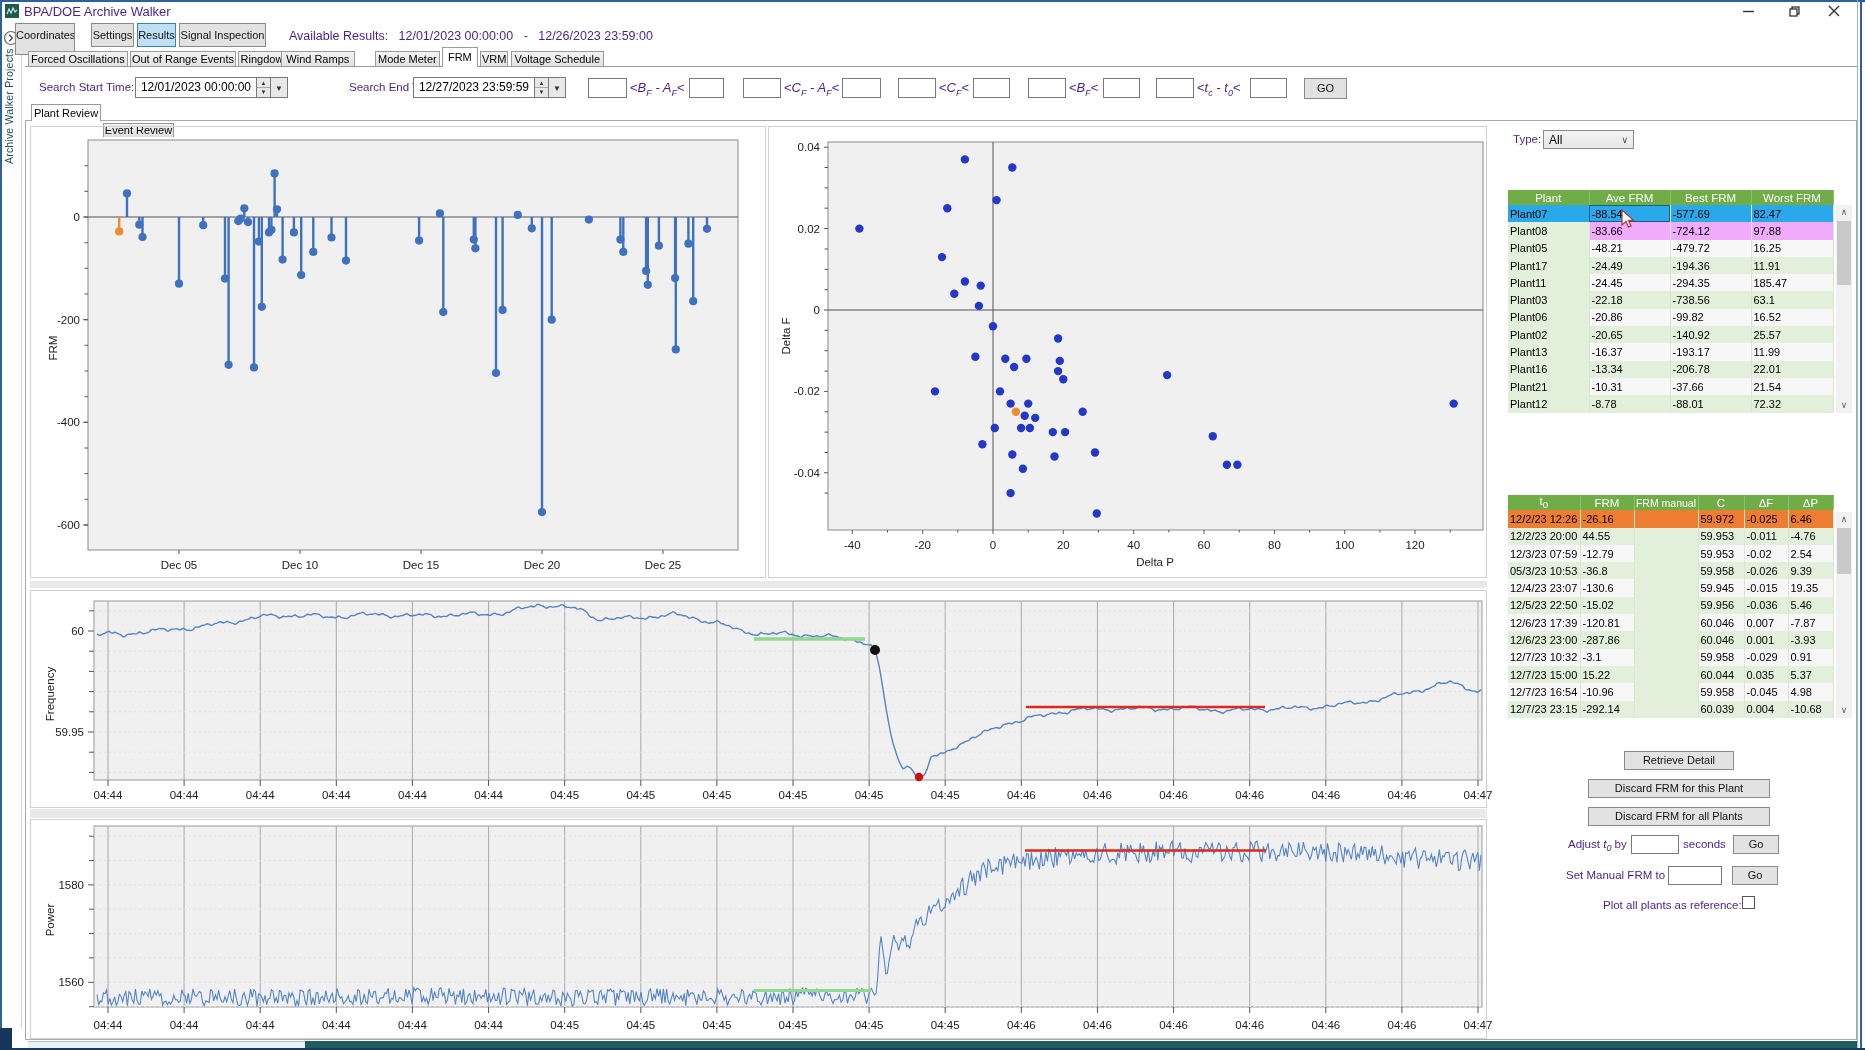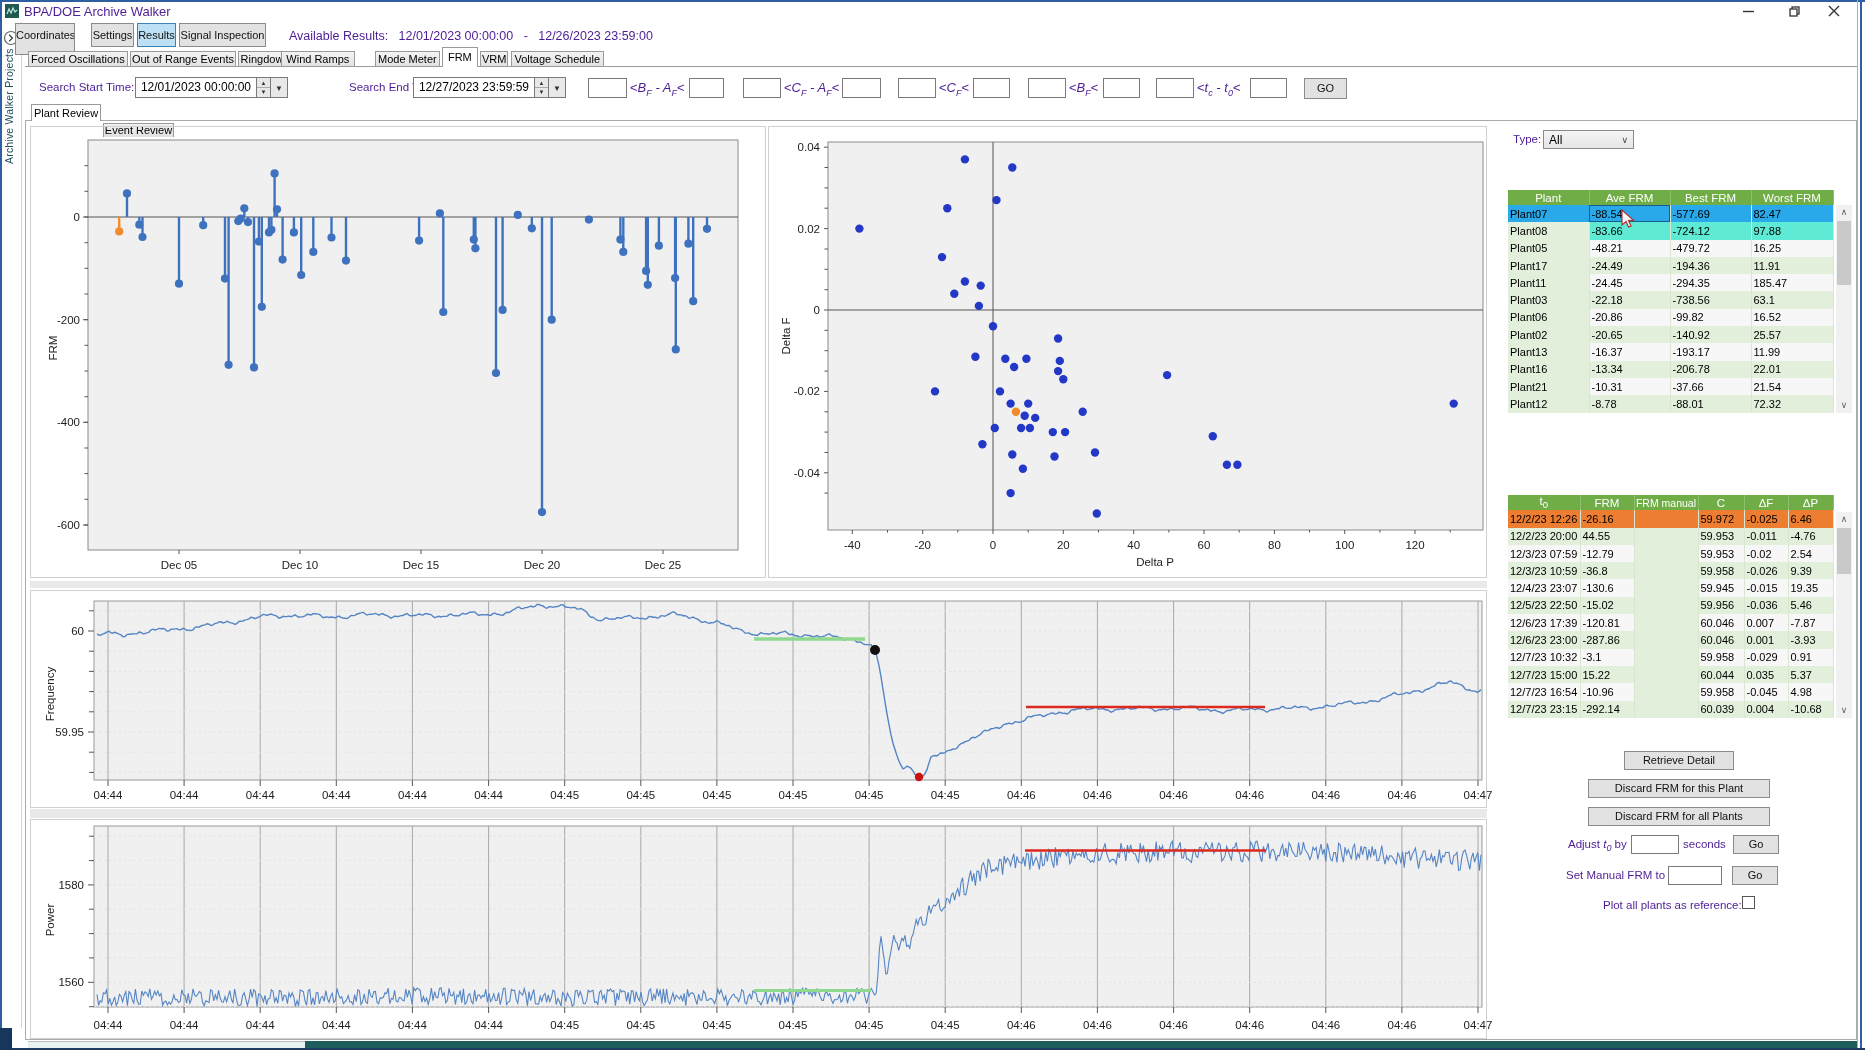--- a/index.html
+++ b/index.html
@@ -501,21 +501,21 @@
         <td style="width:81px">Ave FRM</td>
         <td style="width:81px">Best FRM</td>
         <td style="width:82px">Worst FRM</td>
       </tr>
       <tr style="background:#29A9EA">
         <td>Plant07</td>
         <td class="focuscell">-88.54</td>
         <td>-577.69</td>
         <td>82.47</td>
       </tr>
-      <tr style="background:#5eead4">
+      <tr style="background:#f0abfc">
         <td style="background:#e2efda">Plant08</td>
         <td>-83.66</td>
         <td>-724.12</td>
         <td>97.88</td>
       </tr>
       <tr style="background:#f7f7f7">
         <td style="background:#e2efda">Plant05</td>
         <td>-48.21</td>
         <td>-479.72</td>
         <td>16.25</td>
@@ -604,21 +604,21 @@
       </tr>
       <tr style="background:#f7f7f7">
         <td>12/3/23 07:59</td>
         <td>-12.79</td>
         <td style="background:#e2efda"></td>
         <td>59.953</td>
         <td>-0.02</td>
         <td>2.54</td>
       </tr>
       <tr style="background:#e2efda">
-        <td>12/3/23 10:59</td>
+        <td>05/3/23 10:53</td>
         <td>-36.8</td>
         <td style="background:#e2efda"></td>
         <td>59.958</td>
         <td>-0.026</td>
         <td>9.39</td>
       </tr>
       <tr style="background:#f7f7f7">
         <td>12/4/23 23:07</td>
         <td>-130.6</td>
         <td style="background:#e2efda"></td>

